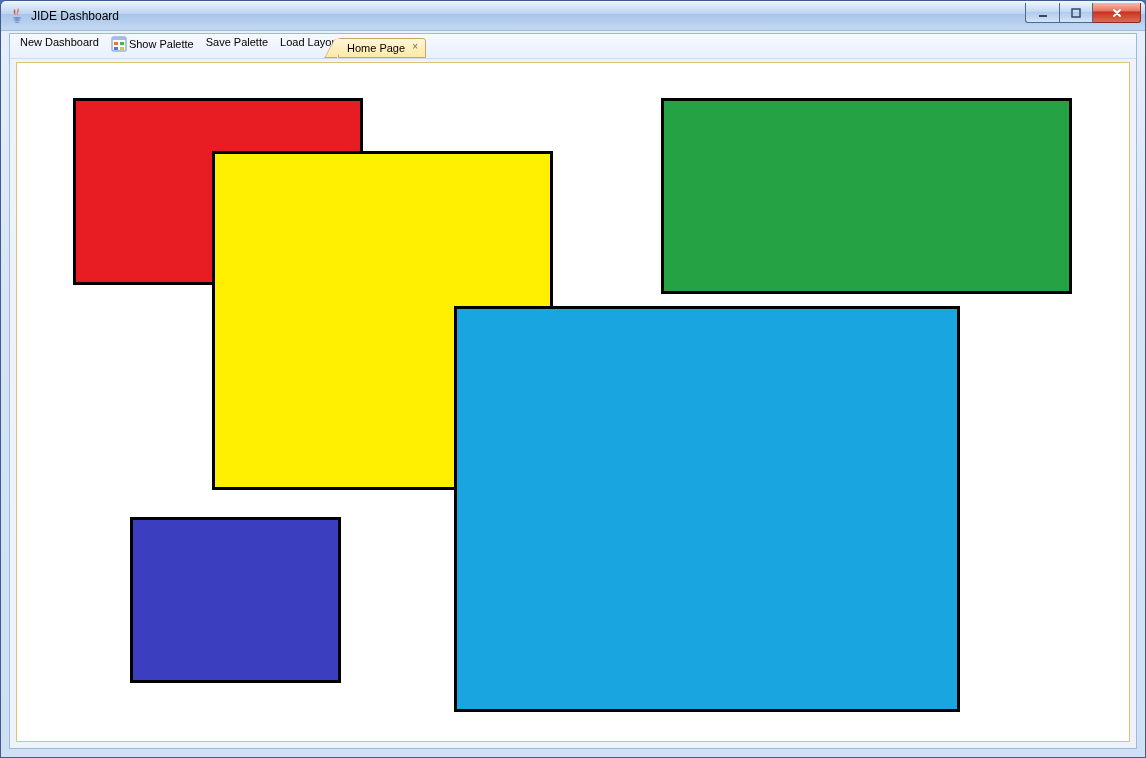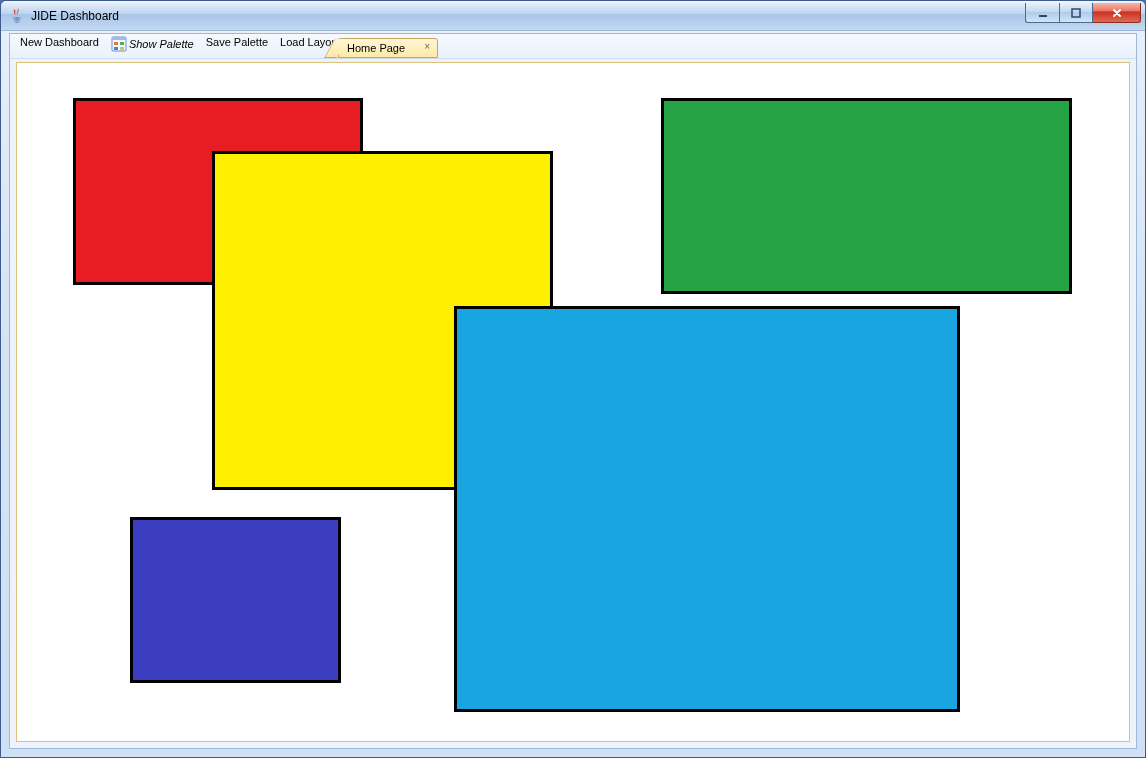--- a/index.html
+++ b/index.html
@@ -109,37 +109,37 @@
   .toolbar .tb-item {
     padding: 2px 4px;
     color: #000;
     white-space: nowrap;
   }
   .toolbar .tb-icon {
     width: 16px; height:16px;
     display:inline-flex; align-items:center; justify-content:center;
     margin-right: 2px;
   }
-  .tb-with-icon { display:inline-flex; align-items:center;font-style:italic; }
+  .tb-with-icon { display:inline-flex; align-items:center; }
   .tabstrip {
     position: absolute;
     left: 328px;
     top: 2px;
     height: 22px;
     display: flex;
     align-items: flex-end;
   }
   .tab {
     position: relative;
     height: 18px;
     background: linear-gradient(to bottom, #fff6d8 0%, #ffe9a6 100%);
     border: 1px solid #c9a85e;
     border-bottom: 1px solid #c9a85e;
     border-radius: 3px 3px 0 0;
-    padding: 0 32px 0 8px;
+    padding: 0 20px 0 8px;
     font-size: 11px;
     color: #000;
     display: flex;
     align-items: center;
   }
   .tab::before {
     content: "";
     position: absolute;
     left: -10px;
     bottom: -1px;

